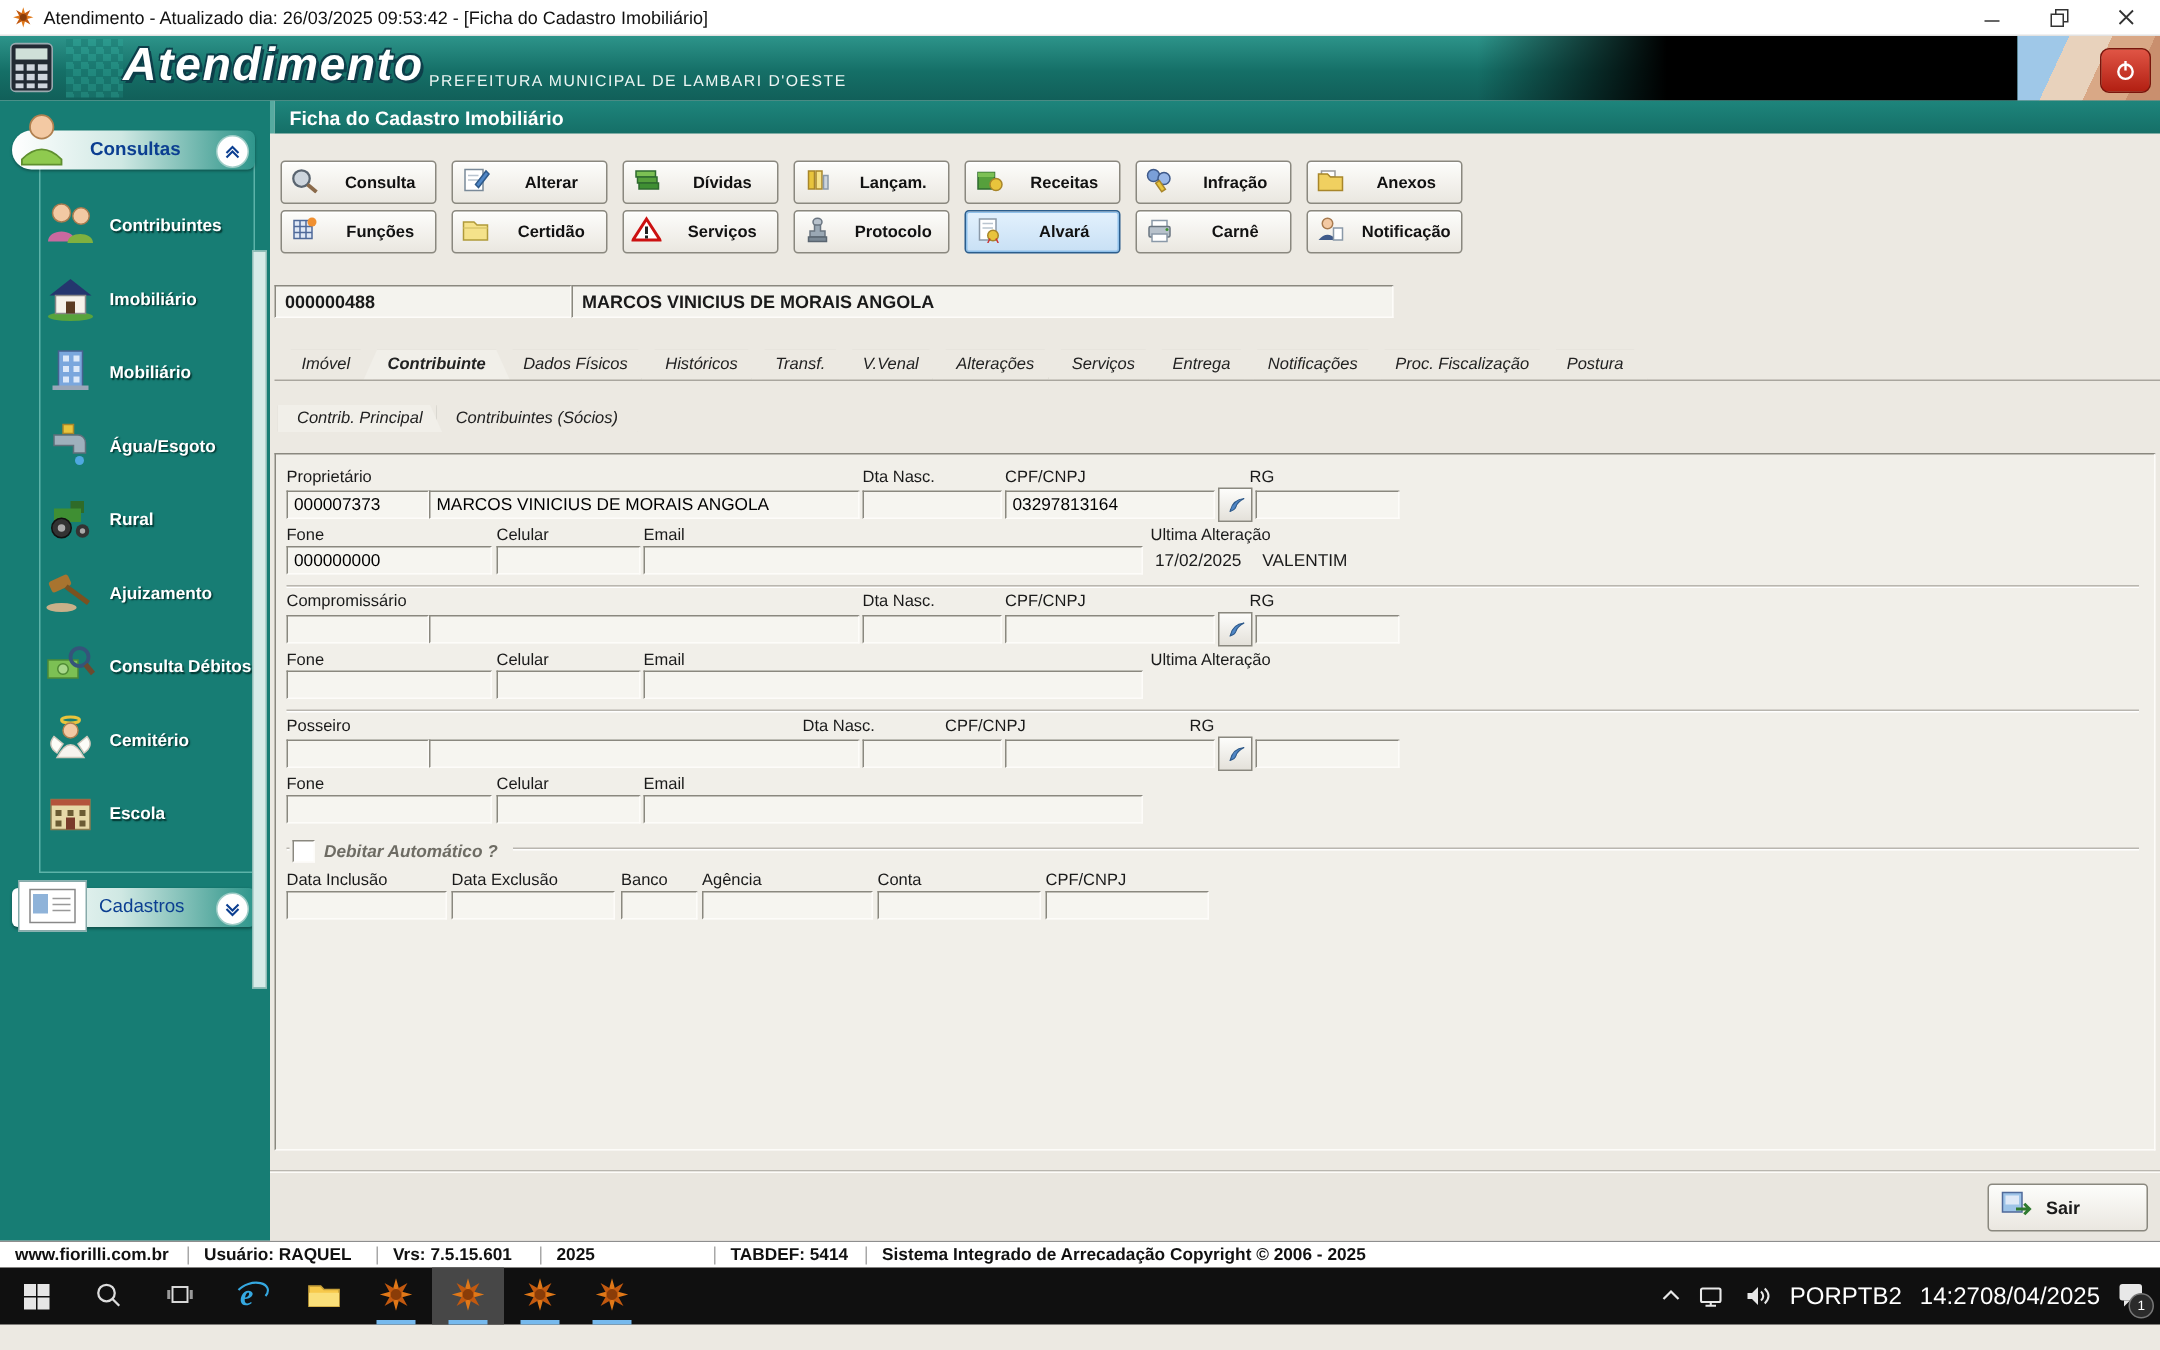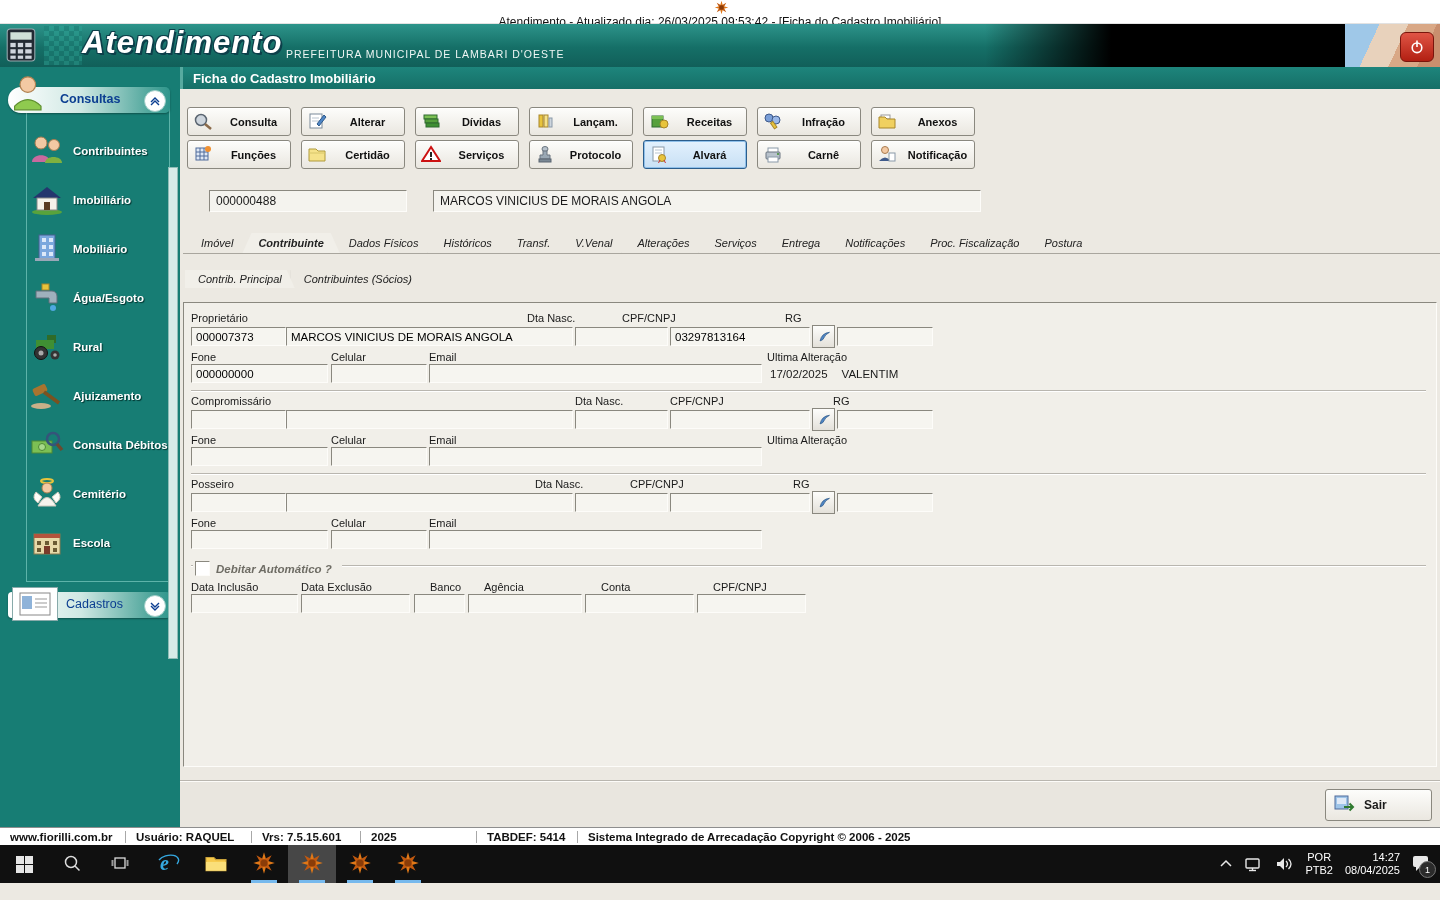--- a/index.html
+++ b/index.html
@@ -1,20 +1,20 @@
 <!DOCTYPE html>
 <html><head>
 <meta charset="utf-8">
 <style>
   html,body{margin:0;padding:0;background:#000;}
   .screen{position:relative;width:1440px;height:900px;overflow:hidden;
     font-family:"Liberation Sans",sans-serif;font-size:11px;color:#1a1a1a;background:#ece9e2;}
 
   
-  .titlebar{height:23px;background:#ffffff;display:flex;align-items:center;border-bottom:1px solid #e2e2e2;flex-direction:column;}
+  .titlebar{height:23px;background:#ffffff;display:flex;align-items:center;border-bottom:1px solid #e2e2e2;}
   .titlebar .ticon{margin:0 6px 0 8px;display:flex;}
   .titlebar .ttext{font-size:12px;color:#111;}
   .wcontrols{margin-left:auto;display:flex;height:100%;}
   .wc{width:45px;display:flex;align-items:center;justify-content:center;cursor:default;}
 
   
   .menubar{height:19px;background:#f0f0f0;display:flex;align-items:center;gap:26px;padding-left:8px;font-size:12px;}
   .menubar span{cursor:default;}
 
   
@@ -61,21 +61,21 @@
   .toolbar{display:flex;gap:10px;padding:4px 0 4px 7px;height:62px;}
   .tcol{display:flex;flex-direction:column;gap:4px;}
   .btn{width:97px;height:29px;display:flex;align-items:center;padding-left:5px;gap:4px;cursor:pointer;
     background:linear-gradient(#fdfdfb,#eae7e0);border:1px solid #8a887f;border-radius:3px;box-shadow:inset 0 1px 0 #fff;}
   .btn .blabel{flex:1;text-align:center;font-weight:bold;font-size:11px;color:#111;}
   .btn.active{background:linear-gradient(#e3f1fd,#c8e0f5);border:1px solid #2b5d8c;box-shadow:0 0 0 1px #8fc0ea inset;}
 
   
   .recordrow{display:flex;margin:3px 0 0 3px;}
   .rfld{height:20px;line-height:20px;background:#f4f3ee;border:1px solid;border-color:#8a887f #fdfcf9 #fdfcf9 #8a887f;
-    font-weight:normal;font-size:12px;padding-left:6px;margin-left:26px;}
+    font-weight:bold;font-size:12px;padding-left:6px;}
   .rfld.code{width:190px;}
   .rfld.name{width:540px;}
 
   
   .tabrow{display:flex;align-items:flex-end;height:22px;margin:5px 0 0 3px;border-bottom:1px solid #a9a69e;padding-left:2px;}
   .tab{position:relative;height:20px;line-height:20px;padding:0 16px;font-style:italic;font-size:11px;color:#222;
     background:#ece9e2;clip-path:polygon(9px 0,calc(100% - 9px) 0,100% 100%,0 100%);
     filter:drop-shadow(0 0 1px #9a978f);margin-right:-7px;cursor:pointer;white-space:nowrap;}
   .tab.active{font-weight:bold;background:#f1efe9;z-index:2;}
   .subtabrow{display:flex;align-items:flex-end;height:20px;margin-left:3px;padding-left:2px;}
@@ -115,21 +115,21 @@
   .seg{padding:0 10px;white-space:nowrap;}
   .seg + .seg{border-left:1px solid #a8a8a8;box-shadow:inset 1px 0 0 #fff;}
   .seg.s0{width:105px;}.seg.s1{width:105px;}.seg.s2{width:88px;}.seg.s3{width:95px;}.seg.s4{width:80px;}
 
   
   .taskbar{height:38px;background:#101010;display:flex;align-items:stretch;color:#fff;}
   .tslot{width:48px;display:flex;align-items:center;justify-content:center;position:relative;cursor:pointer;}
   .tslot.activeapp{background:#474747;}
   .tslot.ind::after{content:"";position:absolute;left:11px;right:11px;bottom:0;height:3px;background:#76b9ed;}
   .tray{margin-left:auto;display:flex;align-items:center;gap:12px;padding-right:10px;}
-  .traystack{display:flex;flex-direction:column;align-items:center;font-size:11px;line-height:13px;}
+  .traystack{display:flex;flex-direction:row;align-items:center;font-size:16px;line-height:13px;}
   .traystack.right{align-items:flex-end;}
   .trayicon{display:flex;align-items:center;justify-content:center;cursor:pointer;}
   .notif{position:relative;cursor:pointer;}
   .badge{position:absolute;right:-6px;bottom:-4px;width:15px;height:15px;border-radius:50%;background:#2b2b2b;
     border:1px solid #777;color:#fff;font-size:9px;display:flex;align-items:center;justify-content:center;}
   .startgrid{display:grid;grid-template-columns:8px 8px;grid-template-rows:8px 8px;gap:1px;}
   .startgrid div{background:#e6e6e6;}
 </style>
 </head>
 <body>
@@ -520,21 +520,21 @@
       </div>
       <div class="subtabrow">
         <span class="subtab active">Contrib. Principal</span>
         <span class="subtab">Contribuintes (Sócios)</span>
       </div>
 
       <div class="panel">
 
         <div class="fsec">
           <div class="lrow">
-            <span style="width:336px">Proprietário</span>
+            <span style="width:384px">Proprietário</span>
             <span style="width:95px">Dta Nasc.</span>
             <span style="width:163px">CPF/CNPJ</span>
             <span>RG</span>
           </div>
           <div class="frow">
             <input class="fld" style="width: 95px;" value="000007373">
             <input class="fld" style="width: 287px;" value="MARCOS VINICIUS DE MORAIS ANGOLA">
             <input class="fld" style="width: 93px; margin-left: 2px;">
             <input class="fld" style="width: 140px; margin-left: 2px;" value="03297813164">
             <span class="minibtn">
@@ -628,21 +628,21 @@
           </div>
         </div>
 
         <div class="debito">
           <div class="deb-legend">
             <span class="chk"></span>
             <span class="dlabel">Debitar Automático ?</span>
           </div>
           <div class="lrow">
             <span style="width:110px">Data Inclusão</span>
-            <span style="width:129px">Data Exclusão</span>
+            <span style="width:113px">Data Exclusão</span>
             <span style="width:54px">Banco</span>
             <span style="width:117px">Agência</span>
             <span style="width:112px">Conta</span>
             <span>CPF/CNPJ</span>
           </div>
           <div class="frow">
             <input class="fld" style="width: 107px;">
             <input class="fld" style="width: 109px; margin-left: 3px;">
             <input class="fld" style="width: 51px; margin-left: 4px;">
             <input class="fld" style="width: 114px; margin-left: 3px;">

